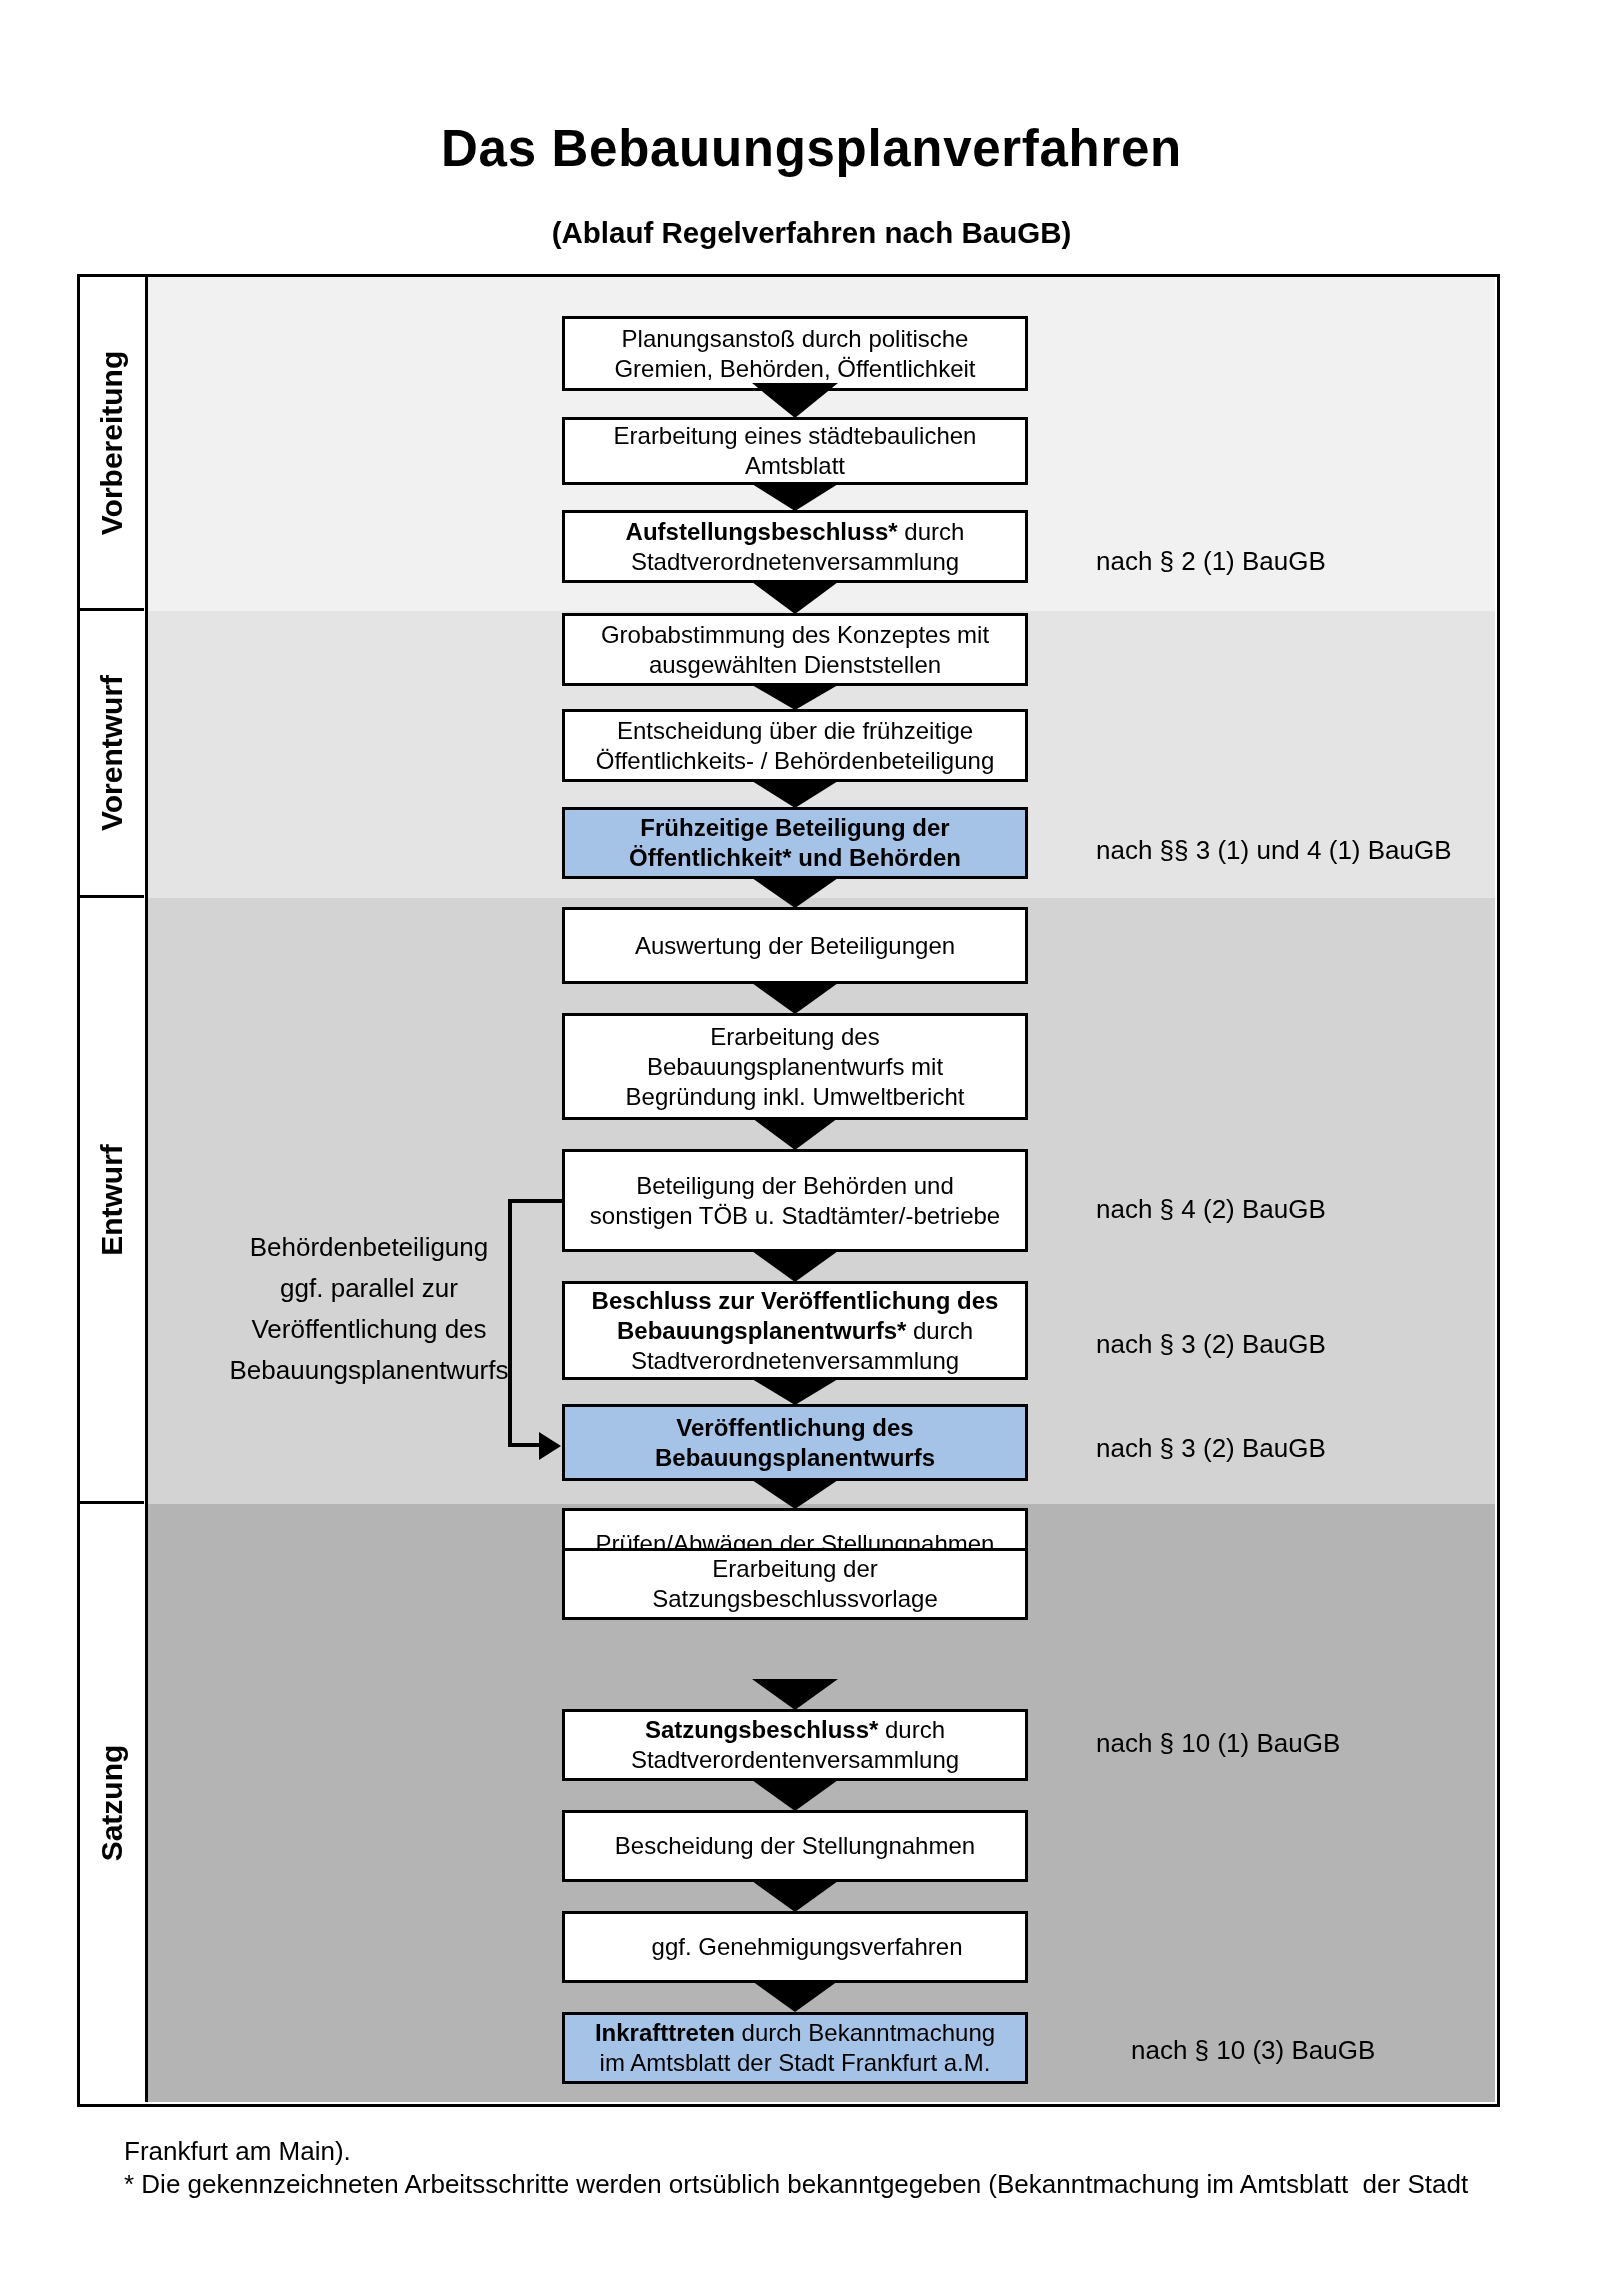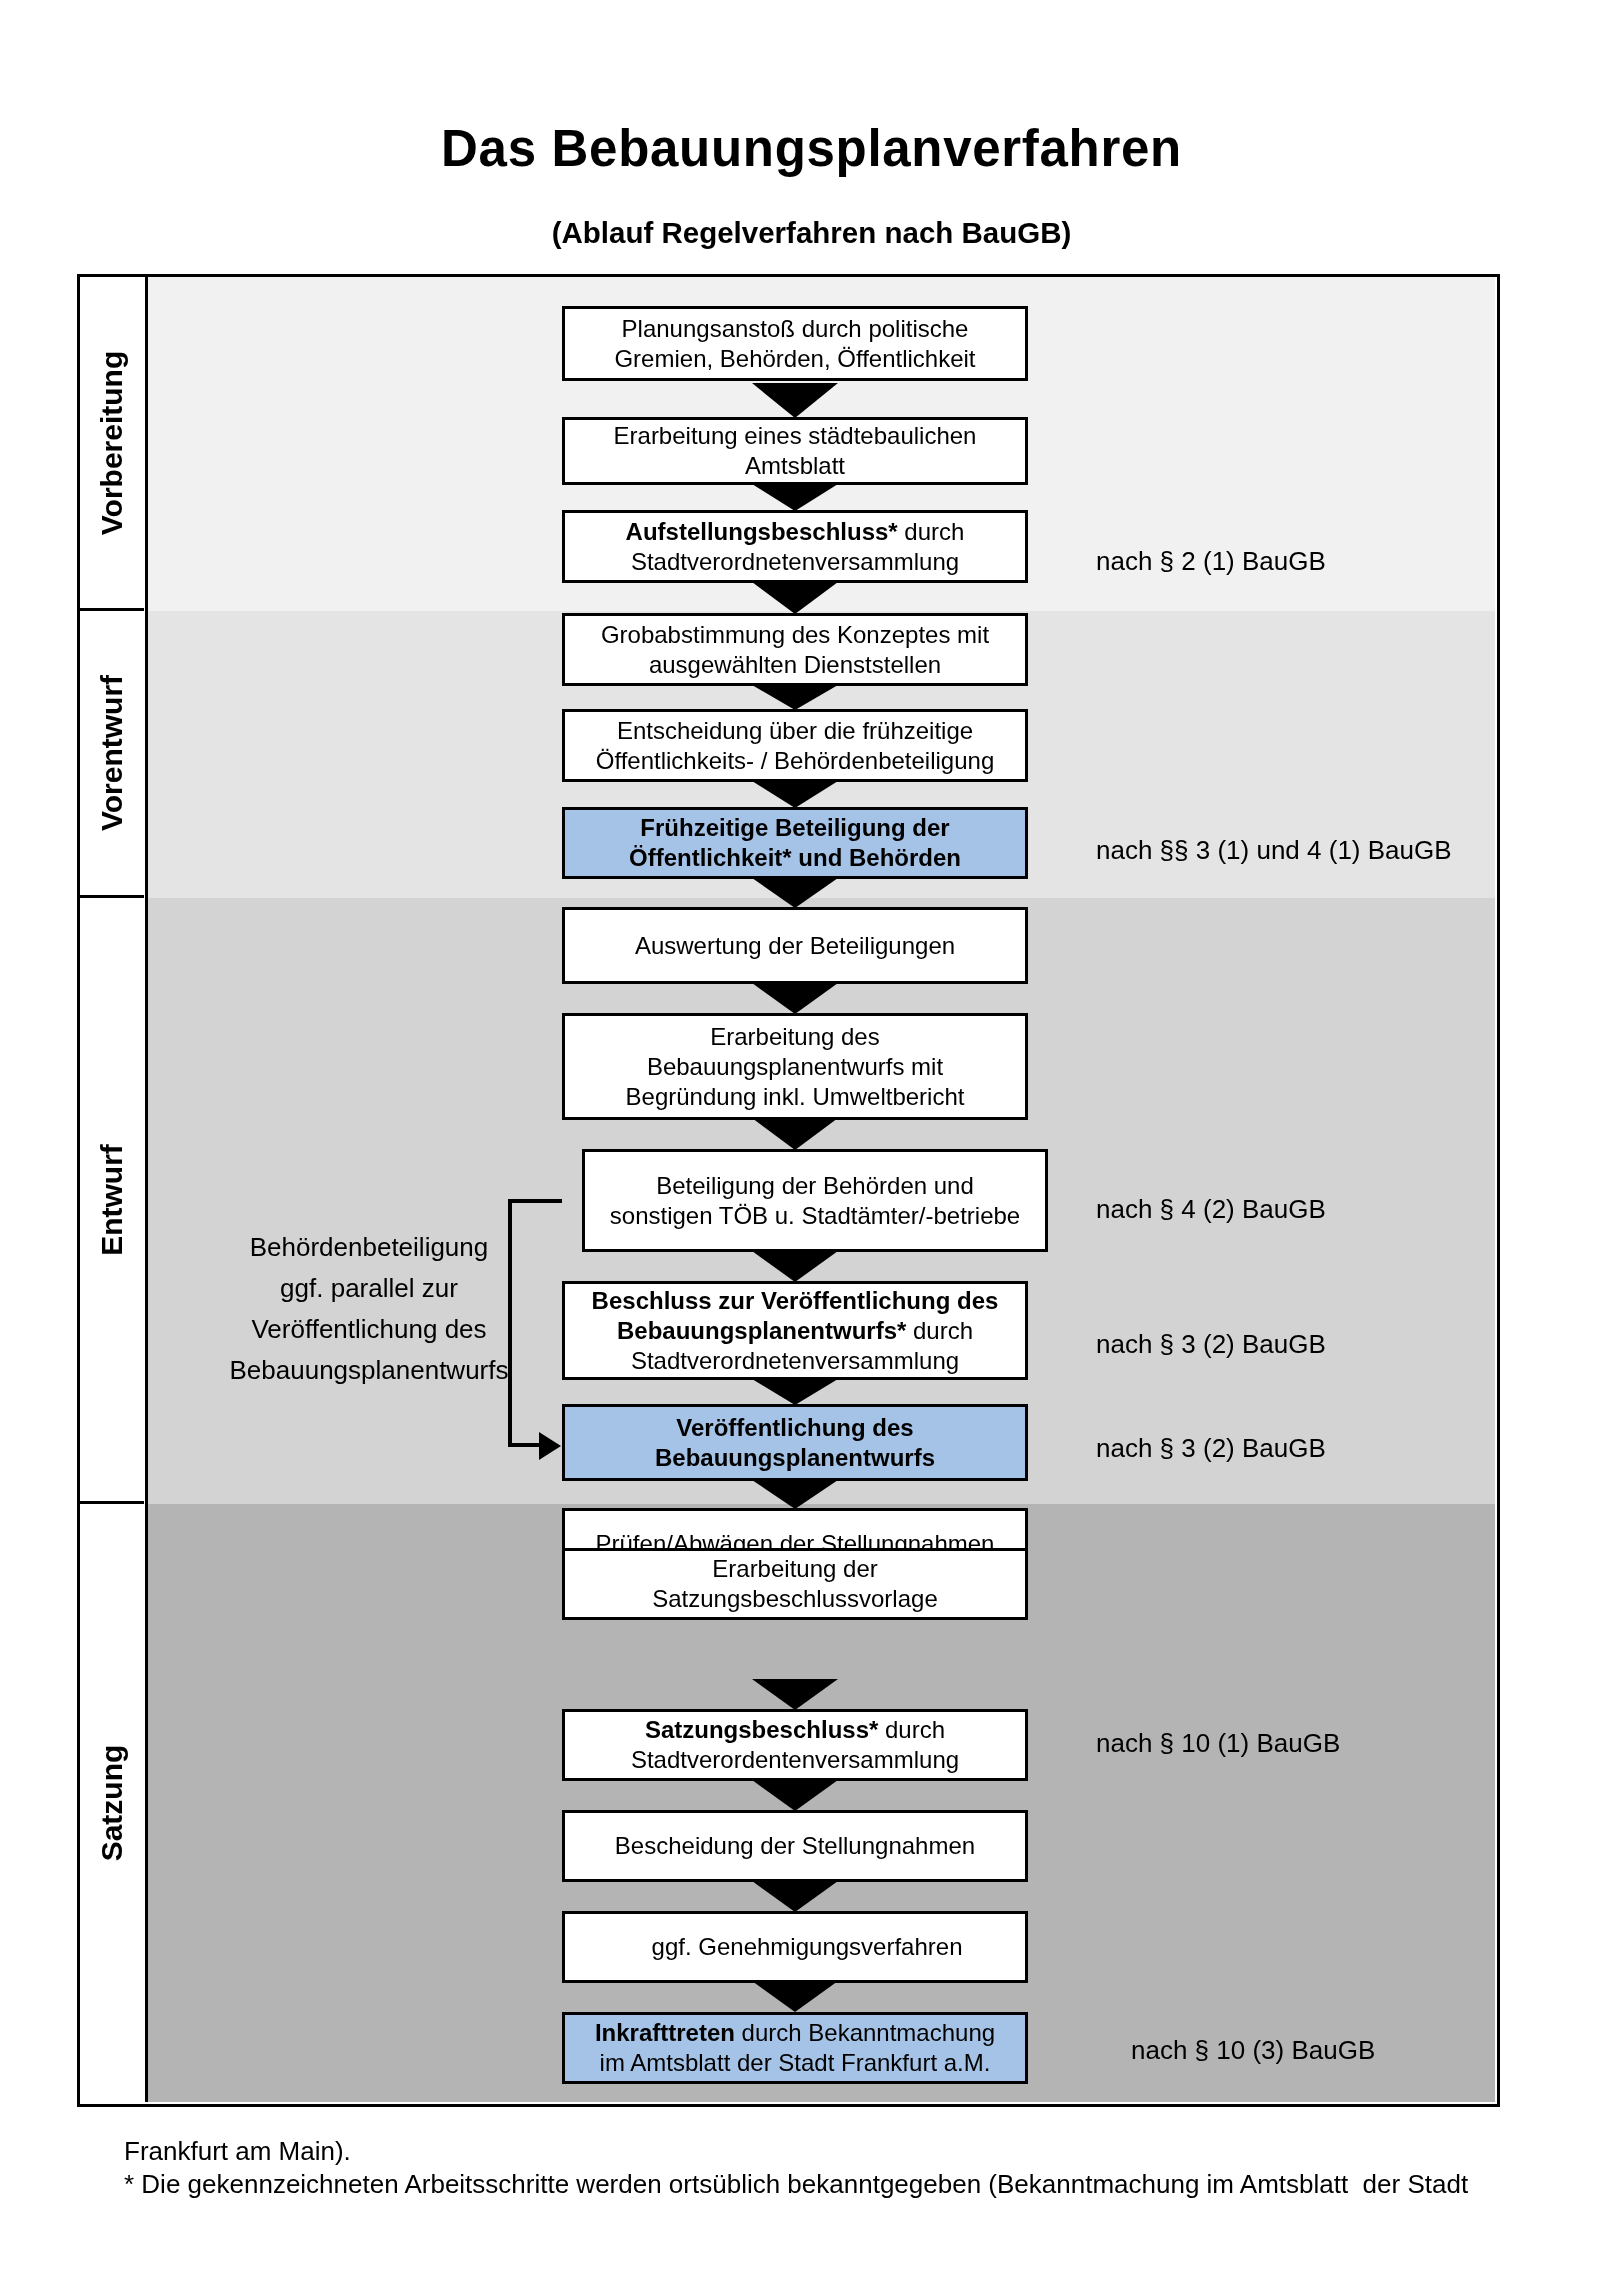--- a/index.html
+++ b/index.html
@@ -69,21 +69,21 @@
         </div>
         <div class="phase-cell divided" style="top:621px;height:606px;">
           <span class="vlabel">Entwurf</span>
         </div>
         <div class="phase-cell" style="top:1227px;height:598px;">
           <span class="vlabel">Satzung</span>
         </div>
       </div>
 
       <div id="layer">
-          <div class="fbox" style="top: 29px; height: 75px;">
+          <div class="fbox" style="top: 39px; height: 75px;">
             <div><span>Planungsanstoß durch politische</span></div>
             <div><span>Gremien, Behörden, Öffentlichkeit</span></div>
           </div>
           <div class="arrow" style="left: 672px; top: 106px; border-top-width: 35px;"></div>
           <div class="fbox" style="top: 140px; height: 68px;">
             <div><span>Erarbeitung eines städtebaulichen</span></div>
             <div><span>Amtsblatt</span></div>
           </div>
           <div class="arrow" style="left: 672px; top: 207px; border-top-width: 27.5px;"></div>
           <div class="fbox" style="top: 233px; height: 73px;">
@@ -109,21 +109,21 @@
           <div class="fbox" style="top: 630px; height: 77px;">
             <div><span>Auswertung der Beteiligungen</span></div>
           </div>
           <div class="arrow" style="left: 672px; top: 706px; border-top-width: 31px;"></div>
           <div class="fbox" style="top: 736px; height: 107px;">
             <div><span>Erarbeitung des</span></div>
             <div><span>Bebauungsplanentwurfs mit</span></div>
             <div><span>Begründung inkl. Umweltbericht</span></div>
           </div>
           <div class="arrow" style="left: 672px; top: 841px; border-top-width: 32px;"></div>
-          <div class="fbox" style="top: 872px; height: 103px; margin-left: 20px;">
+          <div class="fbox" style="top: 872px; height: 103px;">
             <div><span>Beteiligung der Behörden und</span></div>
             <div><span>sonstigen TÖB u. Stadtämter/-betriebe</span></div>
           </div>
           <div class="arrow" style="left: 672px; top: 974px; border-top-width: 31px;"></div>
           <div class="fbox" style="top: 1004px; height: 99px;">
             <div><b>Beschluss zur Veröffentlichung des</b></div>
             <div><b>Bebauungsplanentwurfs*</b><span> durch</span></div>
             <div><span>Stadtverordnetenversammlung</span></div>
           </div>
           <div class="arrow" style="left: 672px; top: 1102px; border-top-width: 26px;"></div>

